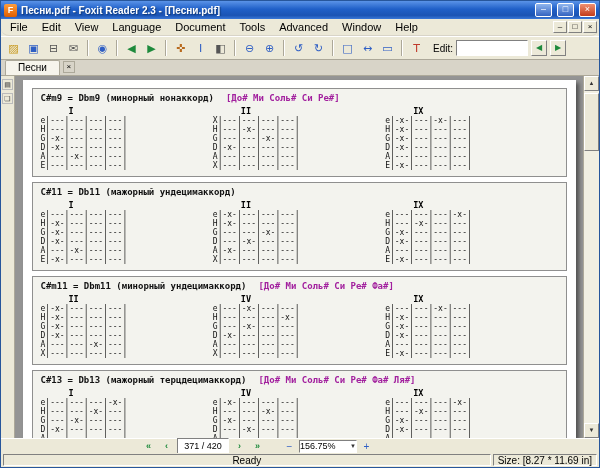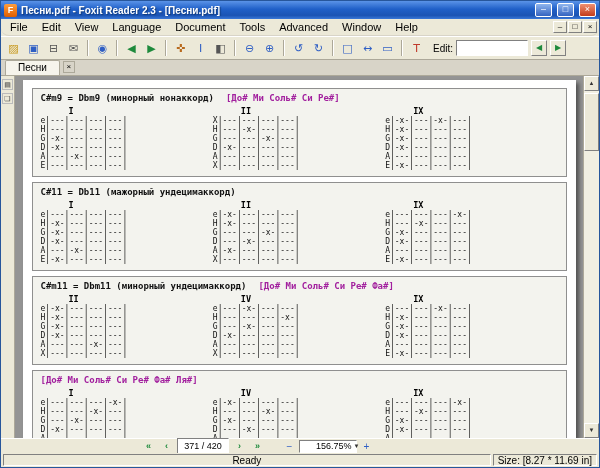--- a/index.html
+++ b/index.html
@@ -117,21 +117,21 @@
     display: flex; align-items: center; gap: 3px; padding-left: 140px; font-size: 9px;
   }
   .nav-btn { min-width: 15px; height: 13px; background: #ece9d8; border: 1px solid transparent;
     color: #1e8a3c; font-size: 9px; line-height: 11px; text-align: center; font-weight: bold; }
   .page-input { width: 52px; height: 17px; border: 1px solid; border-color: #808080 #fff #fff #808080;
     background: #fff; font-size: 9px; text-align: center; padding: 0; }
   .zoom-group { display: flex; align-items: center; gap: 2px; margin-left: 14px; }
   .zoom-btn { width: 15px; height: 13px; color: #2f5fc4; font-size: 10px; line-height: 12px;
     text-align: center; background: #ece9d8; border: 1px solid transparent; }
   .zoom-select { width: 58px; height: 13px; border: 1px solid; border-color: #808080 #fff #fff #808080;
-    background: #fff; font-size: 9px; display: flex; align-items: center; padding: 0 16px; gap: 2px; }
+    background: #fff; font-size: 9px; display: flex; align-items: center; padding: 0 0; gap: 2px; }
   .zoom-value { flex: 1; }
   .zoom-caret { font-size: 6px; color: #333; }
   
   .statusbar { height: 14px; flex: 0 0 14px; background: #ece9d8; display: flex; gap: 2px;
     padding: 1px 2px; font-size: 10px; }
   .status-panel { border: 1px solid; border-color: #808080 #fff #fff #808080; padding: 0 4px;
     line-height: 11px; white-space: nowrap; }
   .status-left { flex: 1; text-align: center; }
 </style>
 </head>
@@ -311,20 +311,21 @@
 H|-x-|---|---|---|
 G|-x-|---|---|---|
 D|-x-|---|---|---|
 A|---|---|---|---|
 E|-x-|---|---|---|</div>
             </div>
           </div>
         </div>
         <div class="section">
           <div class="section-title">
+            <span>C#13 = Db13 (мажорный терцдецимаккорд)</span>
             <span class="section-notes">[До# Ми Соль# Си Ре# Фа# Ля#]</span>
           </div>
           <div class="diagram-row">
             <div class="diagram">
               <div class="fret-position">I</div>
               <div class="diagram-lines">e|---|---|---|-x-|
 H|---|---|-x-|---|
 G|---|-x-|---|---|
 D|-x-|---|---|---|
 A|---|---|---|---|

